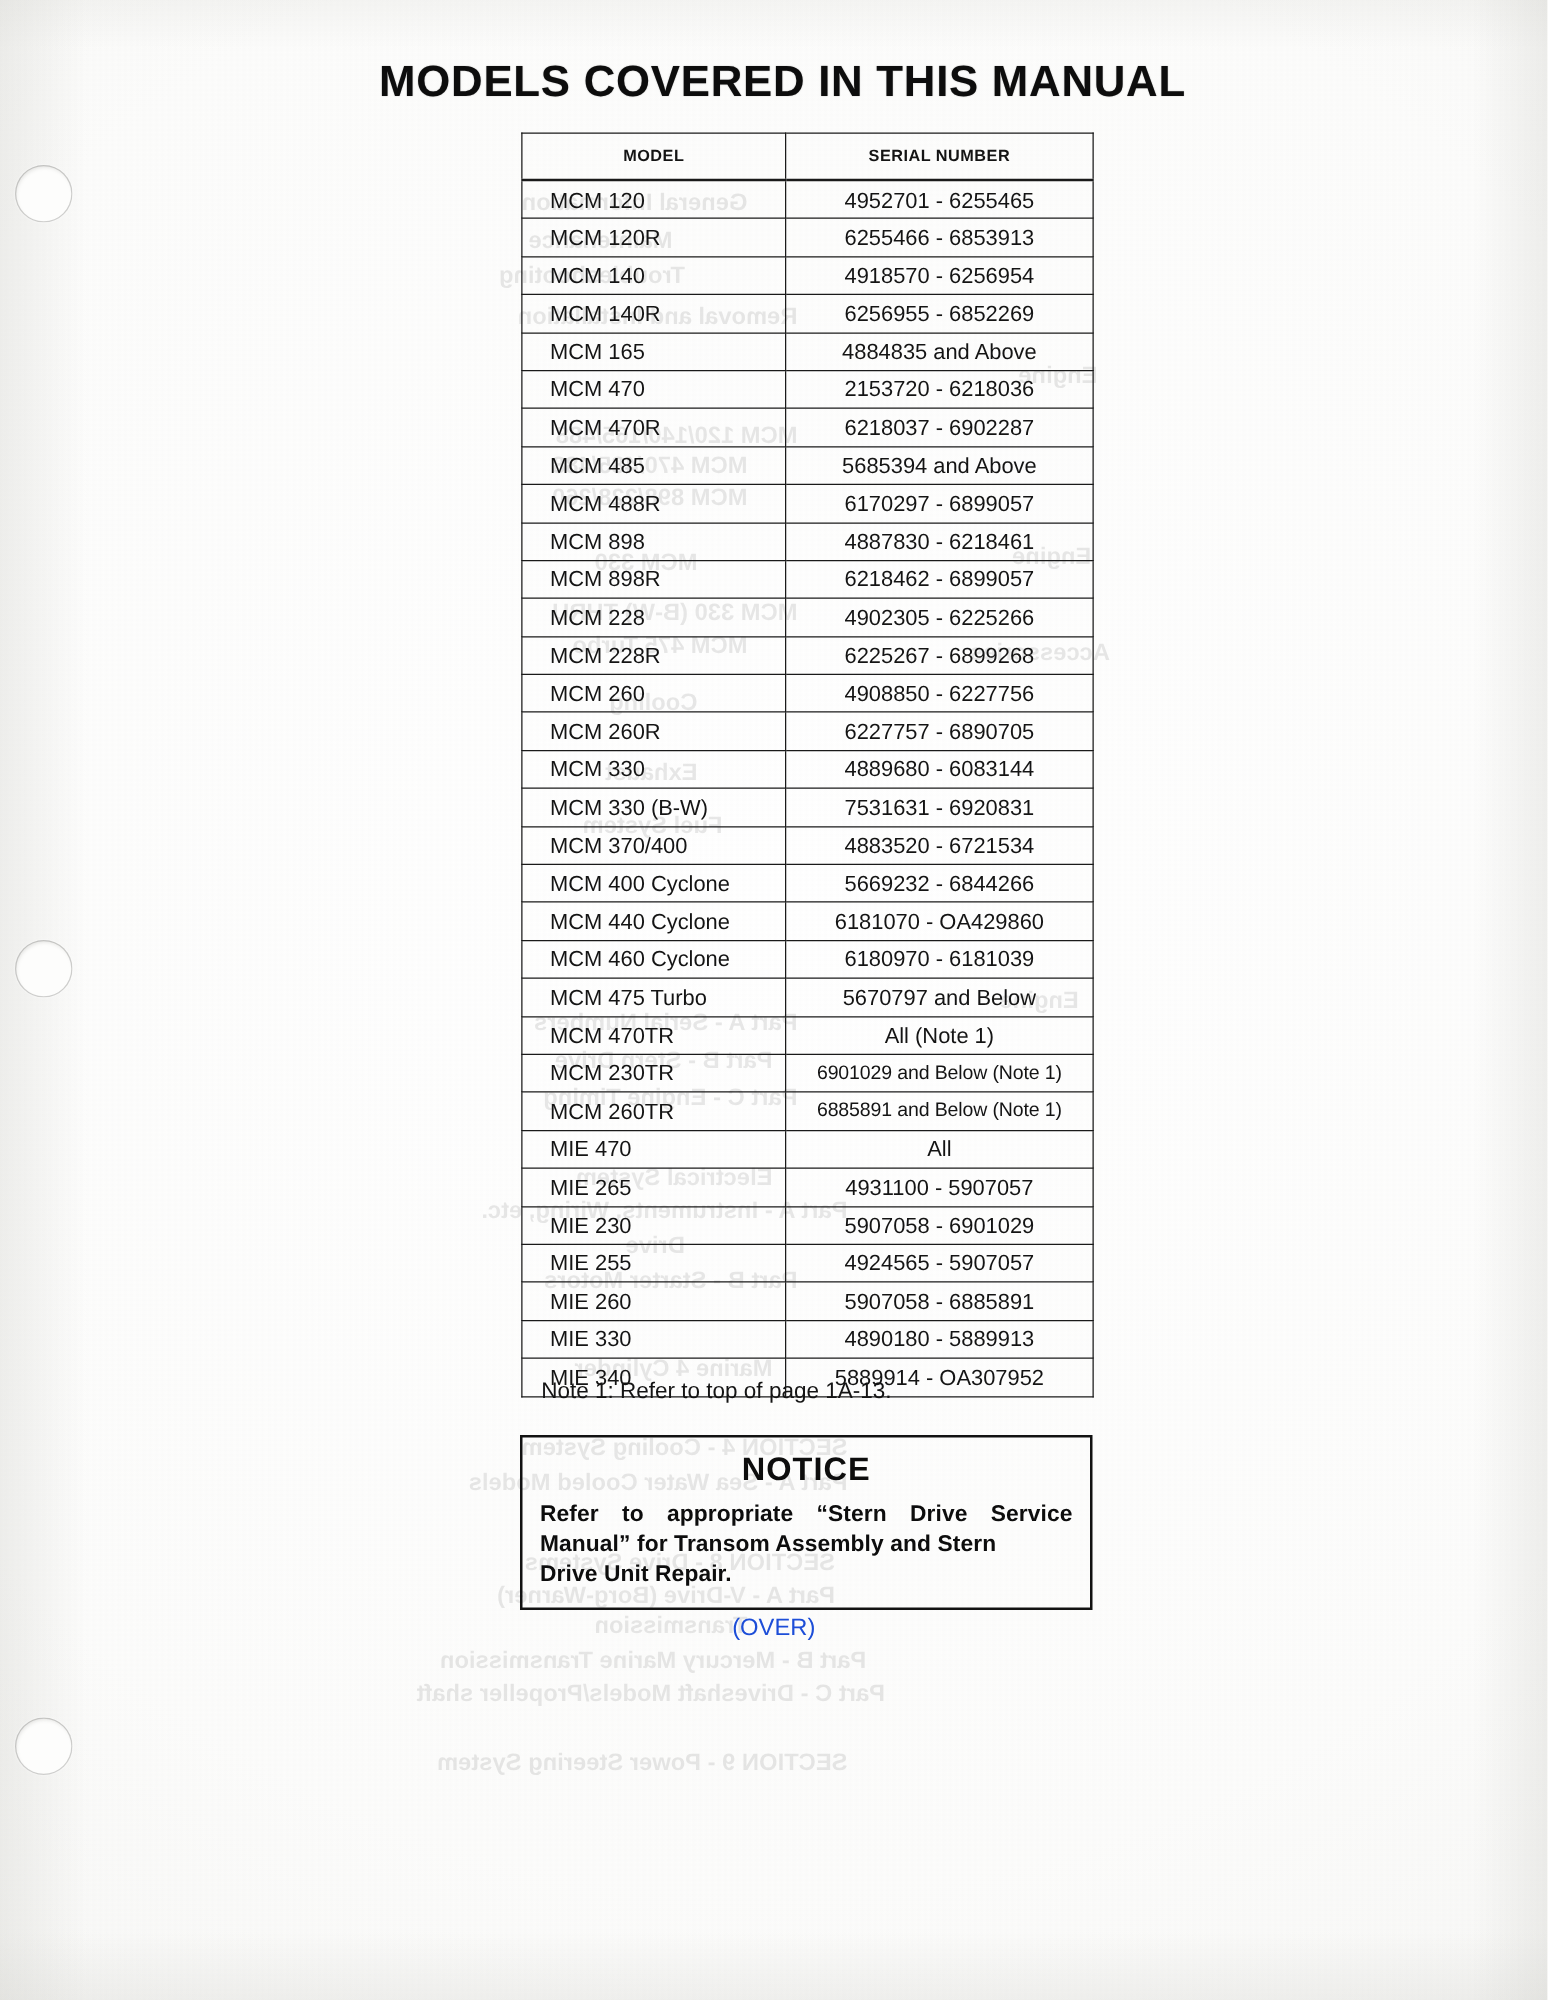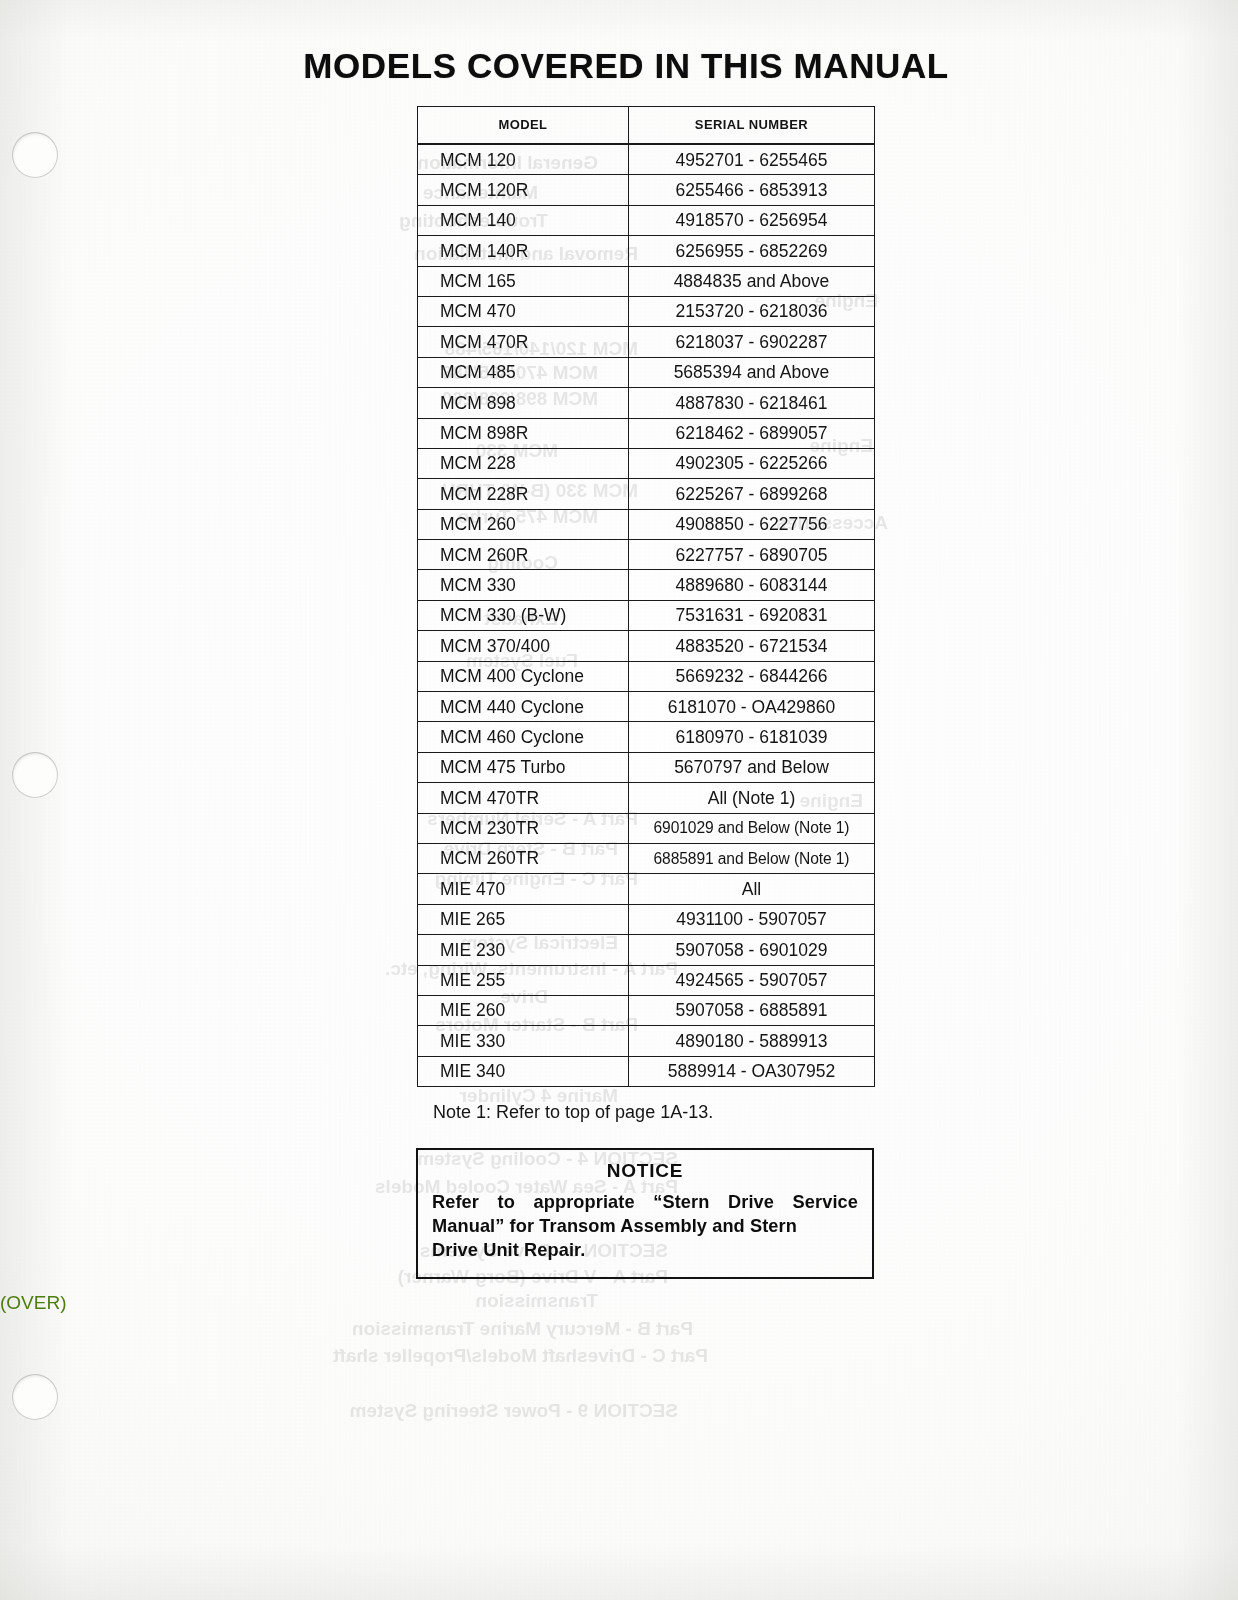--- a/index.html
+++ b/index.html
@@ -156,21 +156,21 @@
     left: 416px;
     top: 1148px;
     width: 458px;
     border: 2px solid #121212;
     box-sizing: border-box;
     padding: 10px 14px 14px 14px;
     background: transparent;
   }
   .notice-title {
     text-align: center;
-    font-size: 19px;
+    font-size: 26px;
     font-weight: bold;
     letter-spacing: 0.8px;
     color: #0d0d0d;
     margin-bottom: 8px;
     font-family: "Liberation Sans", sans-serif;
   }
   .notice-body {
     font-size: 18.2px;
     font-weight: bold;
     color: #0d0d0d;
@@ -183,22 +183,23 @@
     display: block;
     text-align: left;
   }
 
   
   .over-marker {
     position: absolute;
     left: 0;
     right: 0;
     top: 1292px;
+    text-align: center;
     font-size: 19px;
-    color: #4d7c0f;
+    color: #1d4ed8;
     font-family: "Liberation Sans", sans-serif;
   }
 </style>
 </head>
 <body>
 
 <div class="paper"></div>
 <div class="paper-grain"></div>
 
 <div class="bleed-layer" id="bleed-layer">
@@ -285,20 +286,24 @@
         </tr>
         <tr>
           <td class="cell-model">MCM 470R</td>
           <td class="cell-serial">6218037 - 6902287</td>
         </tr>
         <tr>
           <td class="cell-model">MCM 485</td>
           <td class="cell-serial">5685394 and Above</td>
         </tr>
         <tr>
+          <td class="cell-model">MCM 488R</td>
+          <td class="cell-serial">6170297 - 6899057</td>
+        </tr>
+        <tr>
           <td class="cell-model">MCM 898</td>
           <td class="cell-serial">4887830 - 6218461</td>
         </tr>
         <tr>
           <td class="cell-model">MCM 898R</td>
           <td class="cell-serial">6218462 - 6899057</td>
         </tr>
         <tr>
           <td class="cell-model">MCM 228</td>
           <td class="cell-serial">4902305 - 6225266</td>

